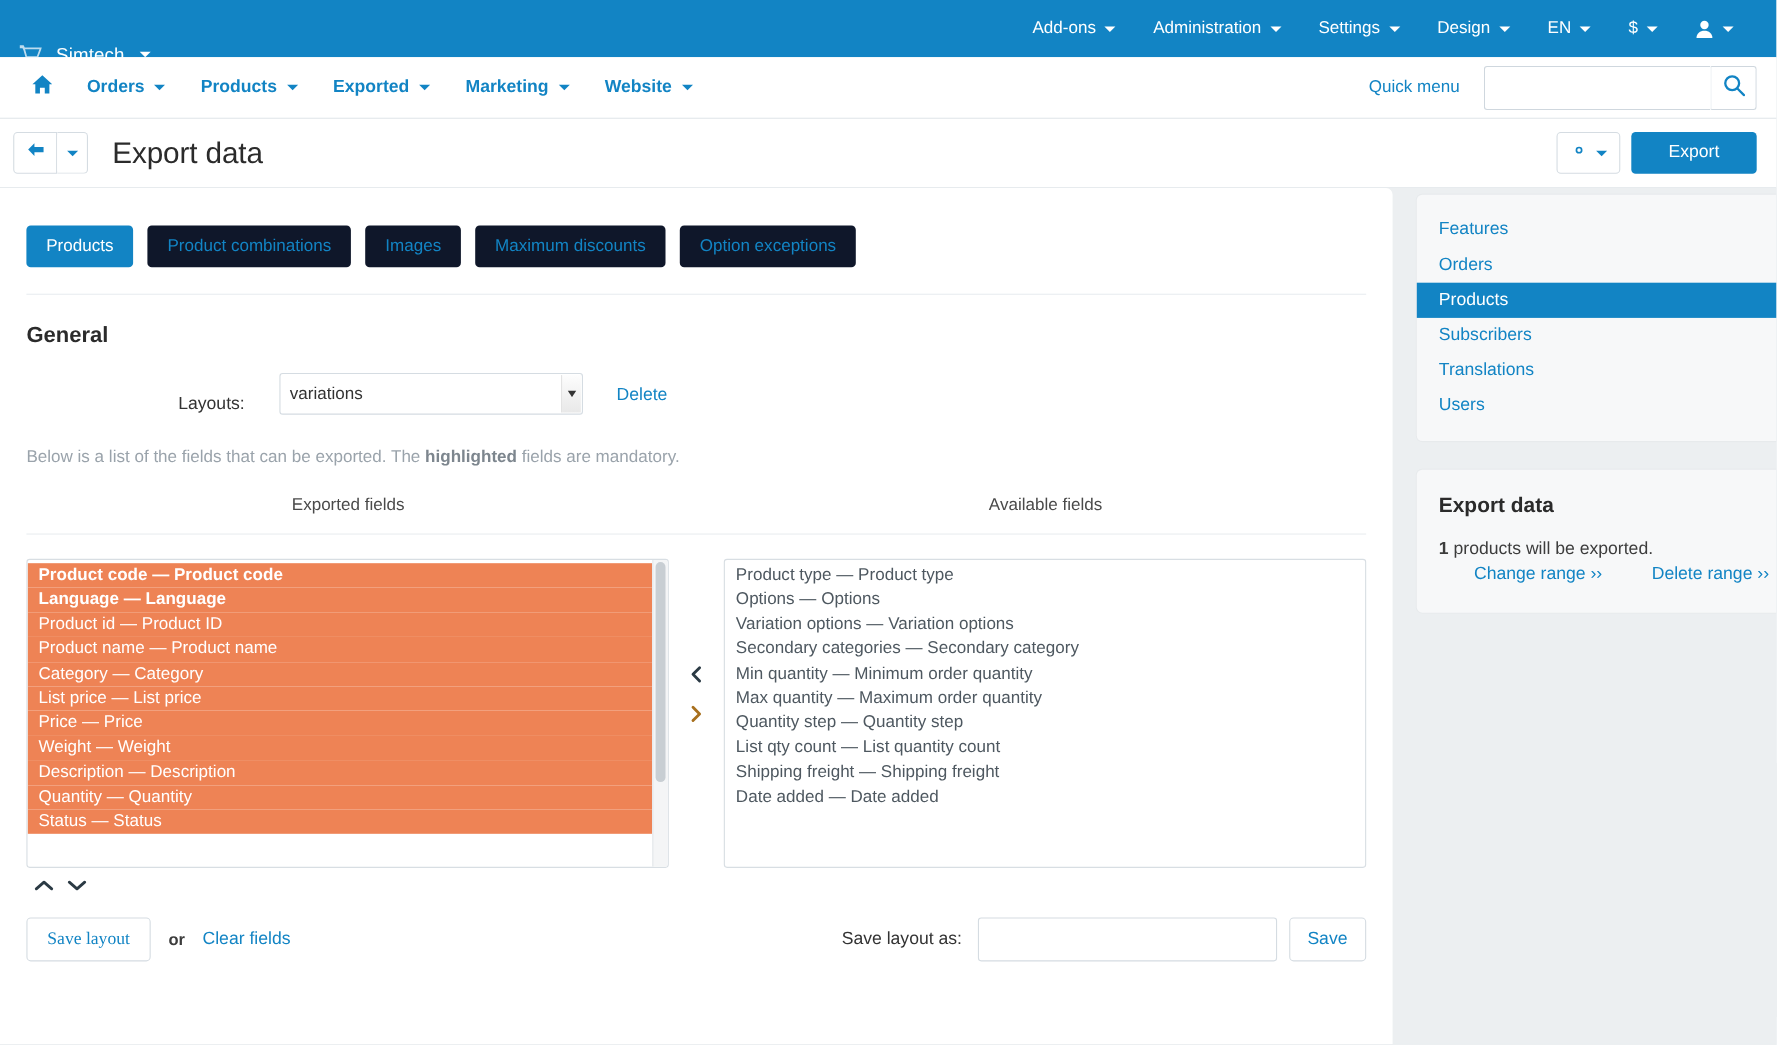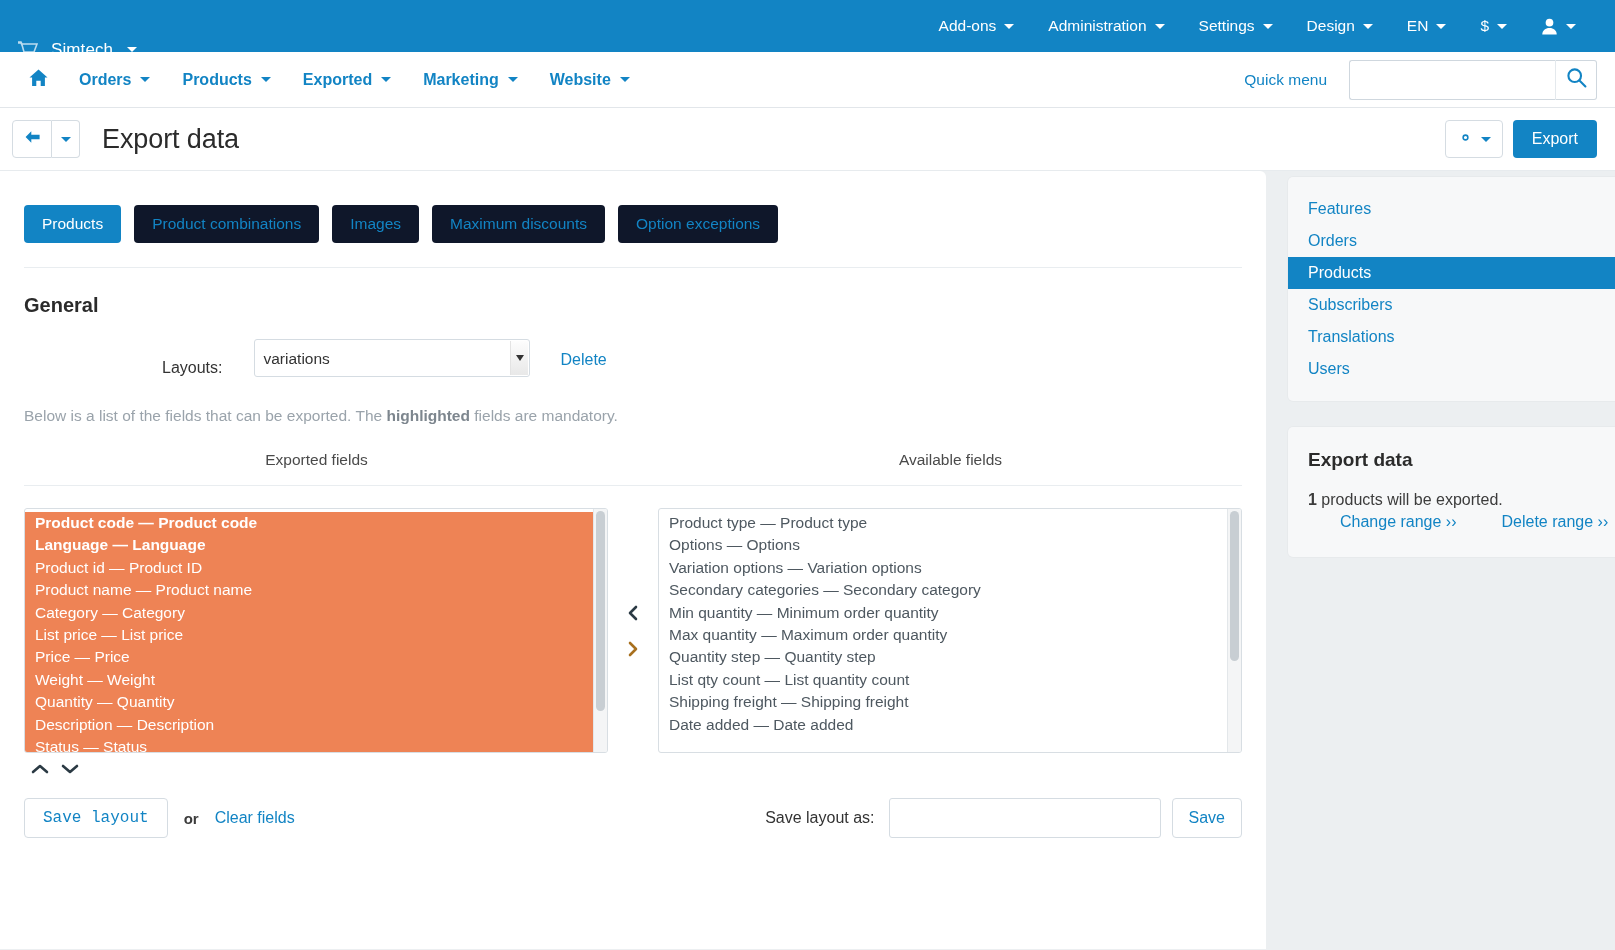--- a/index.html
+++ b/index.html
@@ -175,21 +175,21 @@
     color: #1284c4;
     padding: 0 10px;
   }
   .export-btn {
     height: 38px;
     background: #1284c4;
     color: #fff;
     border: none;
     border-radius: 4px;
     font-size: 16px;
-    padding: 0 19px;
+    padding: 0 34px;
     cursor: pointer;
     font-family: "Liberation Sans", sans-serif;
   }
 
   
   .page-body {
     display: flex;
     align-items: flex-start;
     height: 778px;
     background: #eceff1;
@@ -288,32 +288,32 @@
   .lh-left { width: 585px; text-align: center; font-size: 15.5px; color: #4a4a4a; }
   .lh-gap  { width: 50px; }
   .lh-right{ flex: 1; text-align: center; font-size: 15.5px; color: #4a4a4a; }
 
   .lists-row { display: flex; align-items: flex-start; }
 
   .listbox {
     border: 1px solid #d8dee3;
     border-radius: 3px;
     background: #ffffff;
-    height: 245px;
+    height: 281px;
     overflow: hidden;
     position: relative;
     display: flex;
   }
   .listbox-inner {
     flex: 1;
     overflow: hidden;
     padding: 3px 0 0 0;
   }
   .listbox.left  { width: 585px; }
-  .listbox.right { width: 585px; }
+  .listbox.right { width: 585px; flex-direction: column; }
 
   .opt {
     font-size: 15.5px;
     line-height: 22.4px;
     padding: 0 0 0 10px;
     color: #4e5860;
     white-space: nowrap;
     cursor: pointer;
   }
   .opt.sel {
@@ -364,21 +364,21 @@
   }
   .savelayout-btn {
     height: 40px;
     border: 1px solid #d5dce2;
     border-radius: 4px;
     background: #fff;
     color: #1284c4;
     font-size: 16px;
     padding: 0 18px;
     cursor: pointer;
-    font-family: Liberation Mono, monospace;
+    font-family: Liberation Serif, serif;
   }
   .or-text { font-size: 15px; color: #3c3c3c; margin: 0 16px; font-weight: bold;}
   .clearfields-link { color: #1284c4; font-size: 16px; cursor: pointer; }
 
   .savelayout-as {
     margin-left: auto;
     display: flex;
     align-items: center;
     gap: 0;
   }
@@ -620,22 +620,22 @@
       <div class="listbox left">
         <div class="listbox-inner">
           <div class="opt sel mandatory">Product code — Product code</div>
           <div class="opt sel mandatory">Language — Language</div>
           <div class="opt sel">Product id — Product ID</div>
           <div class="opt sel">Product name — Product name</div>
           <div class="opt sel">Category — Category</div>
           <div class="opt sel">List price — List price</div>
           <div class="opt sel">Price — Price</div>
           <div class="opt sel">Weight — Weight</div>
+          <div class="opt sel">Description — Description</div>
           <div class="opt sel">Quantity — Quantity</div>
-          <div class="opt sel">Description — Description</div>
           <div class="opt sel">Status — Status</div>
         </div>
         <div class="fake-scroll">
           <div class="fake-thumb"></div>
         </div>
       </div>
 
       <div class="arrows-col">
         <div class="chev-btn">
           <svg width="16" height="20" viewBox="0 0 16 20" fill="none" stroke="#2b3a44" stroke-width="2.6" stroke-linecap="round" stroke-linejoin="round">

